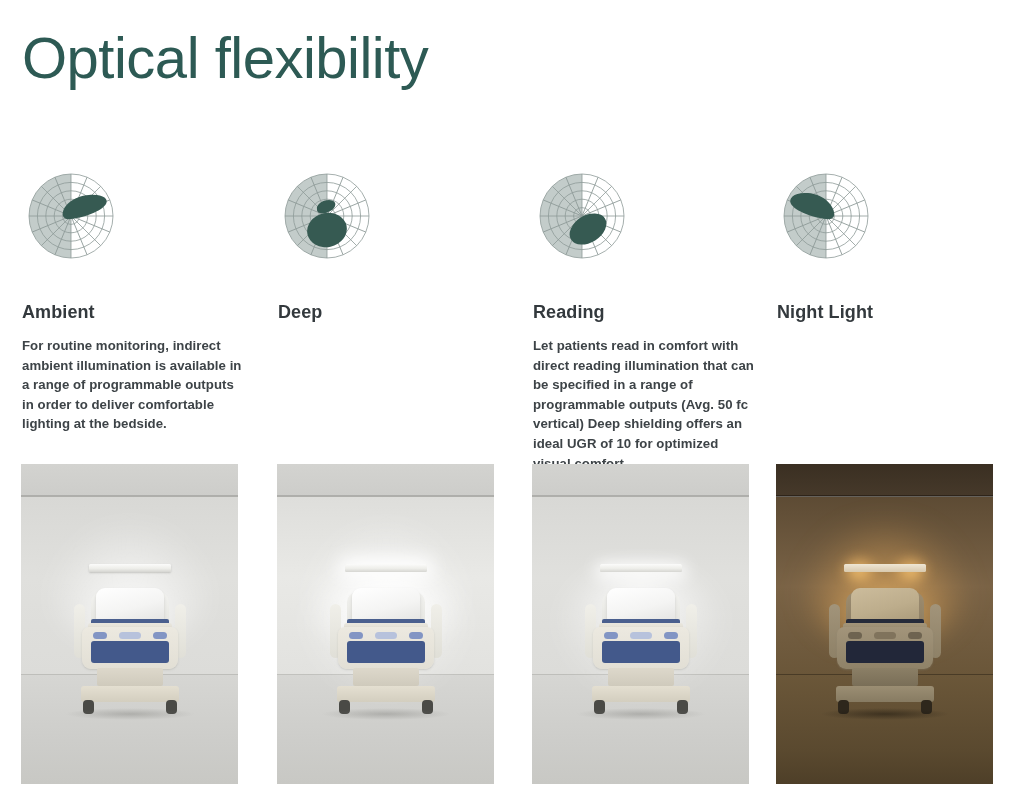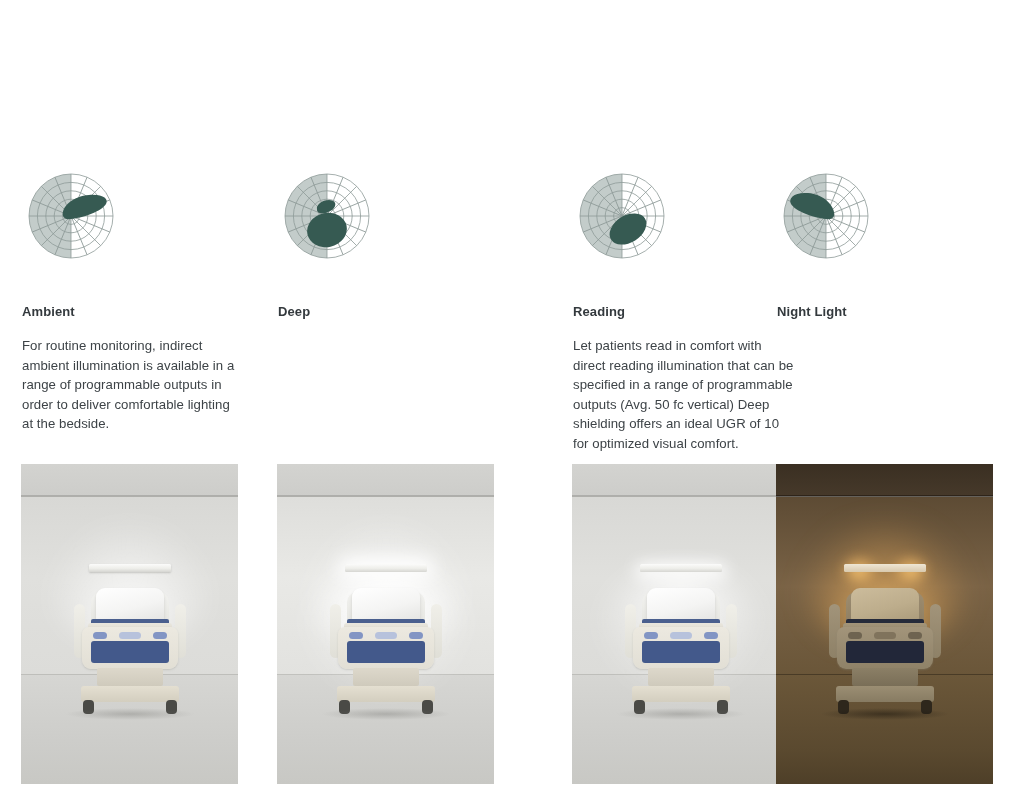--- a/index.html
+++ b/index.html
@@ -40,53 +40,54 @@
     height: 808px;
   }
   .column {
     position: absolute;
     top: 0;
     width: 234px;
     height: 808px;
   }
   .column.c0 { left: 21px; }
   .column.c1 { left: 277px; }
-  .column.c2 { left: 532px; margin-left: 40px; }
+  .column.c2 { left: 532px; }
   .column.c3 { left: 776px; }
 
   
   .polar-wrap {
     position: absolute;
     top: 166px;
     left: 0;
     width: 100px;
     height: 100px;
   }
   .polar-svg { display: block; width: 100px; height: 100px; }
 
   
   .col-heading {
     position: absolute;
     top: 303px;
     left: 1px;
-    font-size: 13px;
+    font-size: 18px;
     font-weight: bold;
     line-height: 18px;
     color: #33393d;
     letter-spacing: 0.1px;
   }
   .col-body {
     position: absolute;
     top: 336px;
     left: 1px;
     width: 222px;
     font-size: 13.2px;
     line-height: 19.6px;
     color: #3d4347;
     letter-spacing: 0.05px;
+    font-weight: bold;
   }
   .column.c3 .col-body { width: 226px; }
 
   
   .photo {
     position: absolute;
     top: 464px;
     left: 0;
     width: 217px;
     height: 320px;
@@ -250,20 +251,21 @@
     background: radial-gradient(ellipse at 50% 60%, rgba(255,203,118,0.95) 0%, rgba(255,190,100,0.35) 55%, rgba(255,185,95,0) 80%);
   }
   .nl-pool.a { left: 50%; margin-left: -43px; }
   .nl-pool.b { left: 50%; margin-left: 9px; }
 </style>
 </head>
 <body>
 
 <div class="page">
 
+  <h1 class="page-title">Optical flexibility</h1>
 
   <div class="columns">
 
     <div class="column c0">
 
       <div class="polar-wrap">
         <svg class="polar-svg" viewBox="0 0 100 100" aria-hidden="true">
           <defs>
             <clipPath id="clipA">
                 <circle cx="50" cy="50" r="42"></circle>

